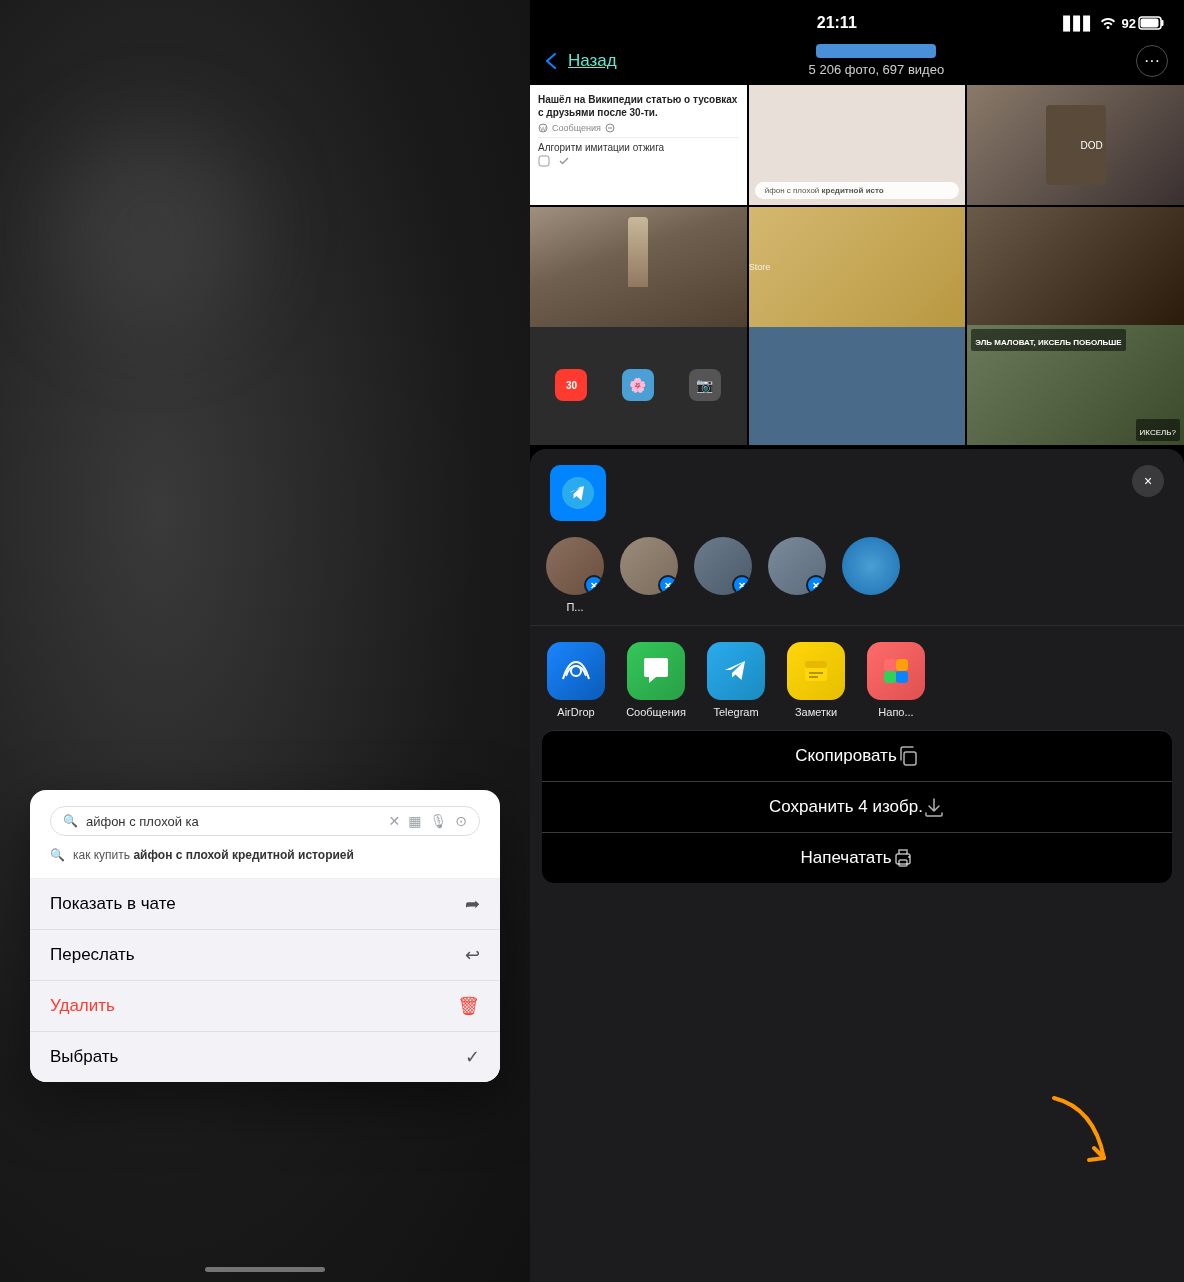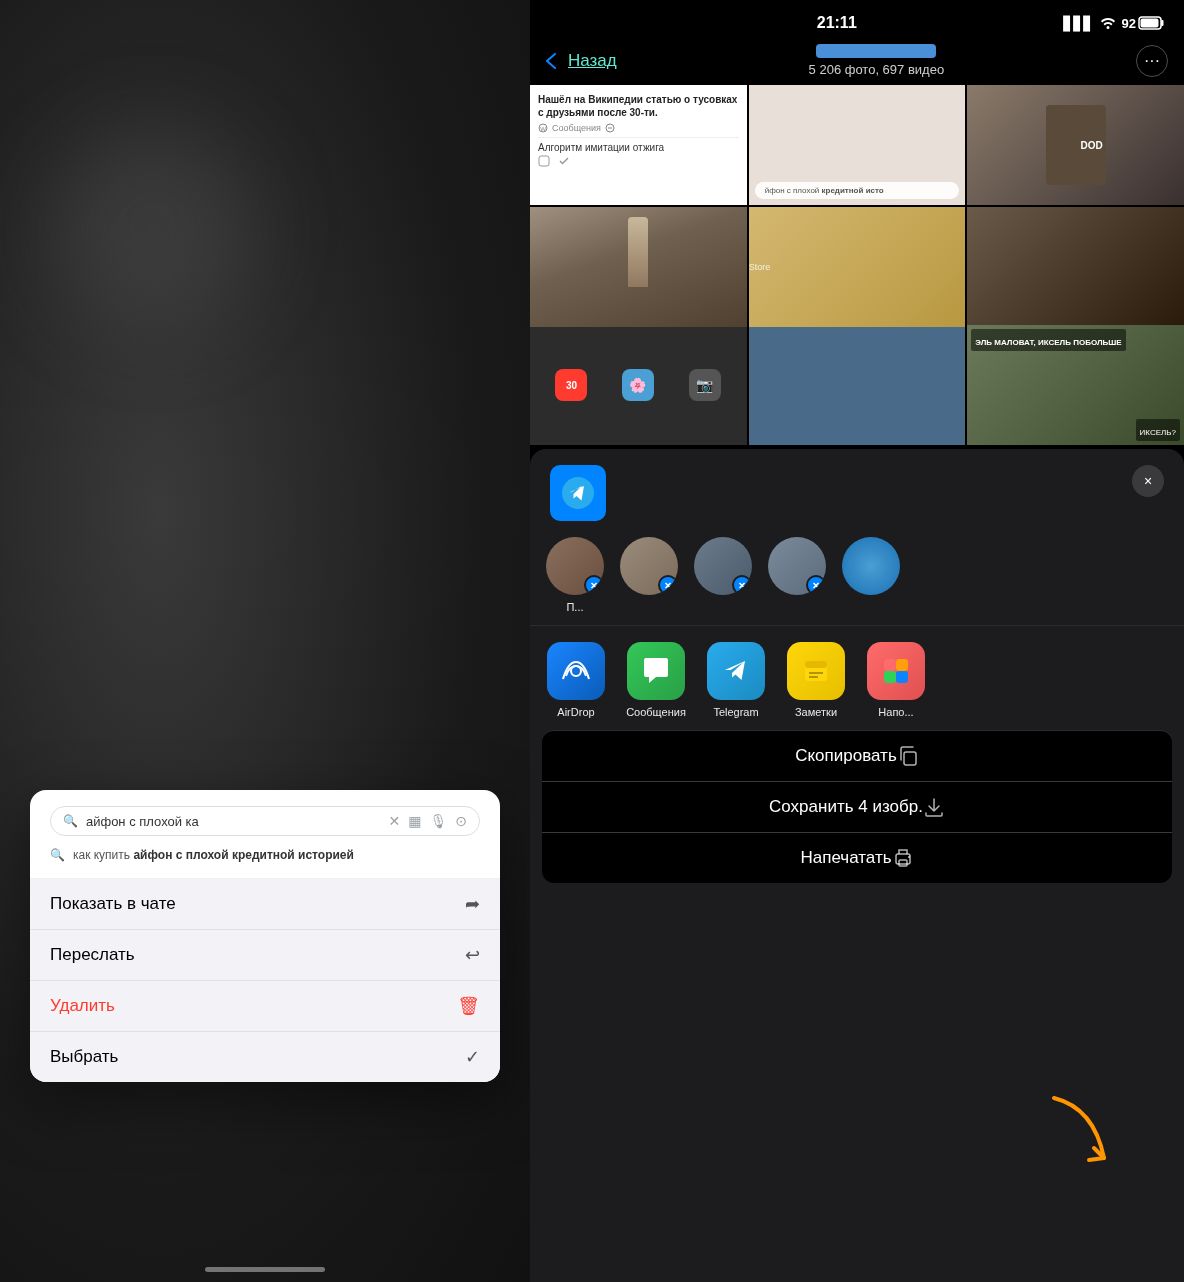--- a/index.html
+++ b/index.html
@@ -571,21 +571,21 @@
 
       <div style="position:absolute;inset:0;background:#e8e0d8;display:flex;align-items:flex-end;padding:6px;">
         <div style="background:rgba(255,255,255,0.9);border-radius:20px;padding:4px 10px;font-size:8px;color:#555;width:100%;">
           йфон с плохой <strong>кредитной исто</strong>
         </div>
       </div>
     </div>
 
     <div class="photo-cell photo-dark-person">
       <div style="position:absolute;inset:0;background:linear-gradient(135deg,#8a7a6a,#3a3030);display:flex;align-items:center;justify-content:center;">
-        <div style="width:60px;height:80px;background:#5a4a3a;border-radius:4px;display:flex;align-items:center;justify-content:center;color:white;font-size:10px;font-weight:700;padding-left:32px;">DOD</div>
+        <div style="width:60px;height:80px;background:#5a4a3a;border-radius:4px;display:flex;align-items:center;justify-content:center;color:white;font-size:10px;font-weight:400;padding-left:32px;">DOD</div>
       </div>
     </div>
 
     <div class="photo-cell photo-wine">
       <div style="position:absolute;inset:0;background:linear-gradient(160deg,#a09080 0%,#706050 40%,#504030 100%);">
         <div style="position:absolute;top:10px;left:50%;transform:translateX(-50%);width:20px;height:70px;background:linear-gradient(to bottom,#c8b89a,#907860);border-radius:4px 4px 0 0;"></div>
       </div>
     </div>
     <div class="photo-cell photo-store">
       <div style="position:absolute;inset:0;background:linear-gradient(135deg,#d4b870,#b89840);display:flex;align-items:center;">

